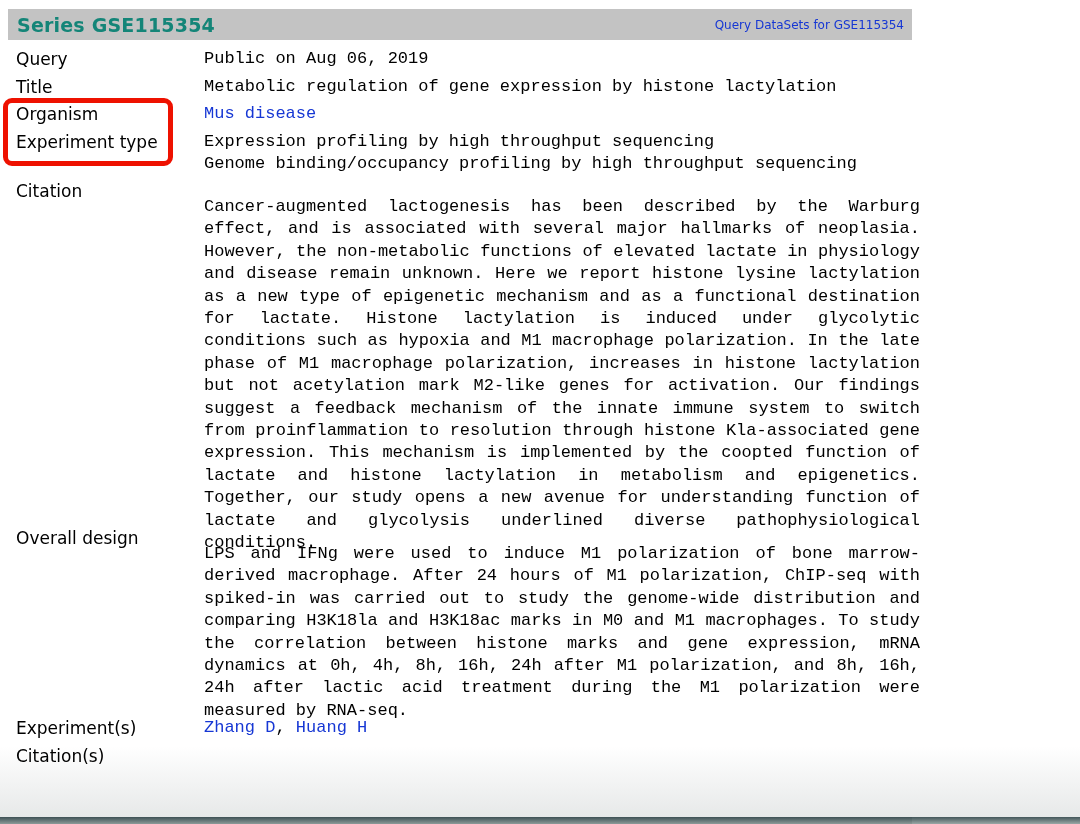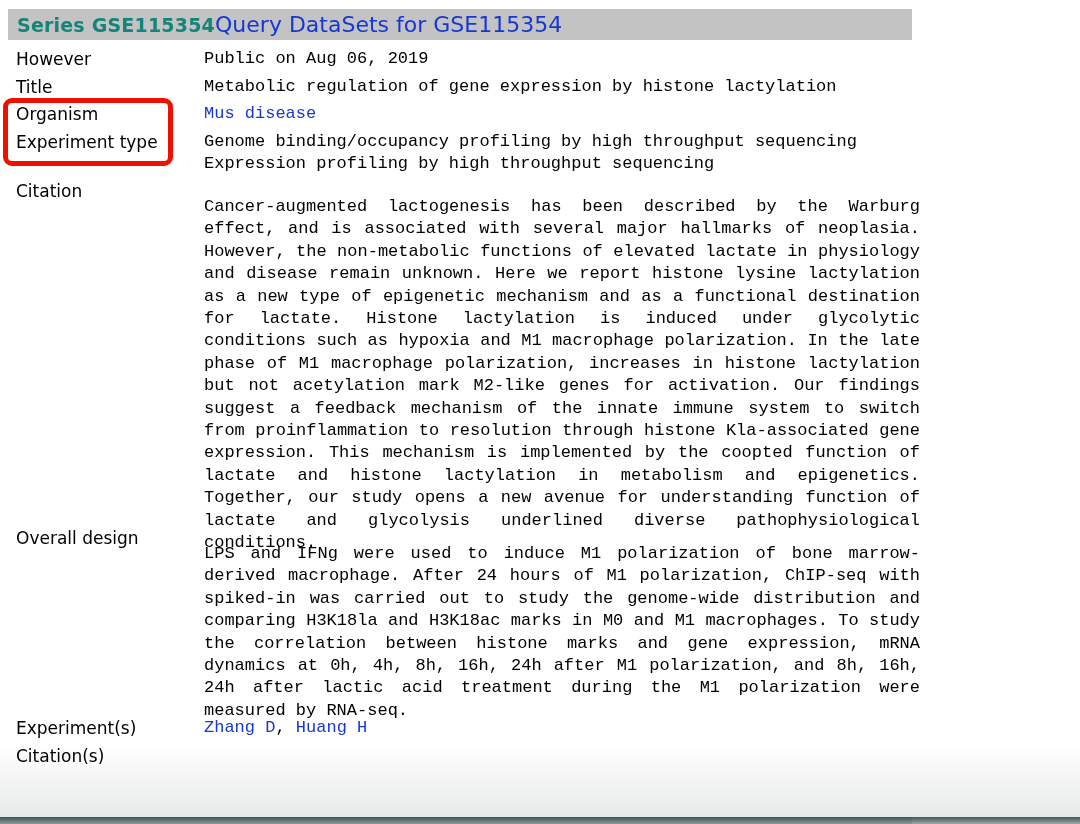--- a/index.html
+++ b/index.html
@@ -6,29 +6,29 @@
   body{
     width:1080px;height:824px;
     background:#ffffff;
     font-family:"DejaVu Sans","Liberation Sans",sans-serif;
     font-size:17px;color:#000;
     position:relative;overflow:hidden;
   }
   .header-bar{
     position:absolute;left:8px;top:9px;width:904px;height:31px;
     background:#c3c3c3;
-    display:flex;align-items:center;justify-content:flex-start;
+    display:flex;align-items:center;justify-content:space-between;
     padding:0 8px 0 9px;box-sizing:border-box;
     z-index:2;
   }
   .series-title{
     color:#148578;font-weight:bold;font-size:19px;letter-spacing:0.2px;
   }
   a.link{color:#1637d4;text-decoration:none;cursor:pointer;}
-  .header-link{font-size:22px;}
+  .header-link{font-size:12px;}
   .row{position:absolute;left:0;width:920px;z-index:1;}
   .flabel{
     position:absolute;left:16px;top:0;width:172px;line-height:22.4px;
   }
   .fvalue{
     position:absolute;left:204px;top:0;width:716px;line-height:22.4px;font-family:Liberation Mono, monospace;
   }
   .justified{text-align:justify;margin-top:16px;}
   .citation-block{width:645px;}
   .italic{font-style:italic;}
@@ -57,41 +57,41 @@
 <body>
 
 <div class="bottom-fade"></div>
 
 <div class="header-bar">
   <span class="series-title">Series GSE115354</span>
   <a class="link header-link" href="#">Query DataSets for GSE115354</a>
 </div>
 
 <div class="row" style="top:48px">
-  <div class="flabel">However</div>
+  <div class="flabel">Query</div>
   <div class="fvalue">Public on Aug 06, 2019</div>
 </div>
 
 <div class="row" style="top:76px">
   <div class="flabel">Title</div>
   <div class="fvalue">Metabolic regulation of gene expression by histone lactylation</div>
 </div>
 
 <div class="row" style="top:103px">
   <div class="flabel">Organism</div>
   <div class="fvalue">
     <a class="link" href="#">Mus disease</a>
   </div>
 </div>
 
 <div class="row" style="top:131px">
   <div class="flabel">Experiment type</div>
   <div class="fvalue">
+    <div>Expression profiling by high throughput sequencing</div>
     <div>Genome binding/occupancy profiling by high throughput sequencing</div>
-    <div>Expression profiling by high throughput sequencing</div>
   </div>
 </div>
 
 <div class="red-box"></div>
 
 <div class="row" style="top:180px">
   <div class="flabel">Citation</div>
   <div class="fvalue justified">Cancer-augmented lactogenesis has been described by the Warburg effect, and is associated with several major hallmarks of neoplasia. However, the non-metabolic functions of elevated lactate in physiology and disease remain unknown. Here we report histone lysine lactylation as a new type of epigenetic mechanism and as a functional destination for lactate. Histone lactylation is induced under glycolytic conditions such as hypoxia and M1 macrophage polarization. In the late phase of M1 macrophage polarization, increases in histone lactylation but not acetylation mark M2-like genes for activation. Our findings suggest a feedback mechanism of the innate immune system to switch from proinflammation to resolution through histone Kla-associated gene expression. This mechanism is implemented by the coopted function of lactate and histone lactylation in metabolism and epigenetics. Together, our study opens a new avenue for understanding function of lactate and glycolysis underlined diverse pathophysiological conditions.</div>
 </div>
 

